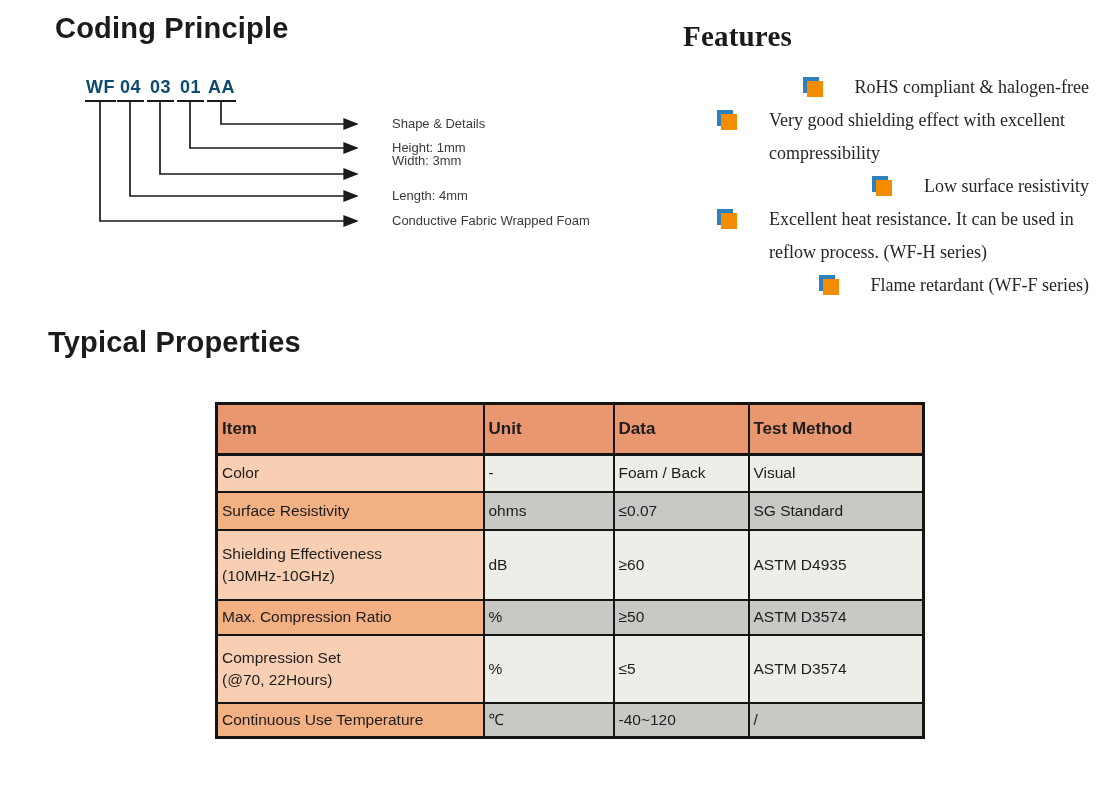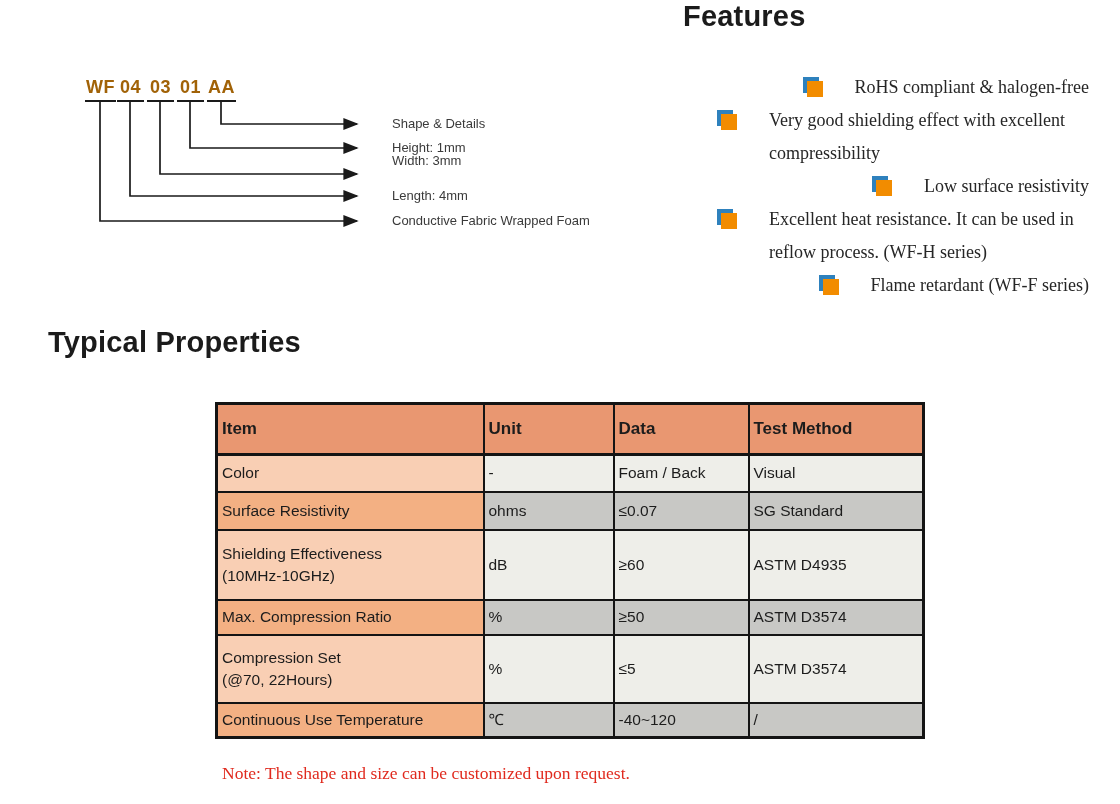--- a/index.html
+++ b/index.html
@@ -31,21 +31,21 @@
     color:#1b1b1b;
     letter-spacing:0.2px;
   }
   
   .code-seg{
     position:absolute;
     top:77px;
     font-weight:700;
     font-size:18px;
     text-align:center;
-    color:#a16207;
+    color:#0c4a6e;
     border-bottom:2.5px solid #1a1a1a;
     padding-bottom:2px;
     letter-spacing:0.5px;
   }
   .diagram-svg{position:absolute;left:0;top:95px;pointer-events:none;}
   .diag-label{
     position:absolute;
     left:392px;
     font-size:13px;
     line-height:18px;
@@ -132,20 +132,21 @@
     font-family:"Liberation Serif",serif;
     font-size:17.5px;
     color:var(--note-red);
   }
 </style>
 </head>
 <body>
 
 <div class="page">
 
+  <div class="h-title" style="left:55px;top:12px;">Coding Principle</div>
 
   <span class="code-seg" style="left:85px;width:31px;">WF</span>
   <span class="code-seg" style="left:117px;width:27px;">04</span>
   <span class="code-seg" style="left:147px;width:27px;">03</span>
   <span class="code-seg" style="left:177px;width:27px;">01</span>
   <span class="code-seg" style="left:207px;width:29px;">AA</span>
 
   <svg class="diagram-svg" width="380" height="145" viewBox="0 0 380 145">
     <defs>
       <marker id="arr" markerWidth="9" markerHeight="8" refX="8" refY="3.5" orient="auto">
@@ -158,21 +159,21 @@
     <polyline points="130,7 130,101 357,101" fill="none" stroke="#1a1a1a" stroke-width="1.7" marker-end="url(#arr)"></polyline>
     <polyline points="100,7 100,126 357,126" fill="none" stroke="#1a1a1a" stroke-width="1.7" marker-end="url(#arr)"></polyline>
   </svg>
 
   <span class="diag-label" style="top:115px;">Shape &amp; Details</span>
   <span class="diag-label" style="top:139px;">Height: 1mm</span>
   <span class="diag-label" style="top:152px;">Width: 3mm</span>
   <span class="diag-label" style="top:187px;">Length: 4mm</span>
   <span class="diag-label" style="top:212px;">Conductive Fabric Wrapped Foam</span>
 
-  <div class="h-title" style="left:683px;top:0;">Features</div>
+  <div class="h-title" style="left:683px;top:20px;font-family:Liberation Serif, serif;">Features</div>
 
   <ul class="features-list">
     <li class="feature-item">
       <span class="bullet">
           <span class="back"></span>
           <span class="front"></span>
         </span>
       <span class="feature-text">RoHS compliant &amp; halogen-free</span>
     </li>
     <li class="feature-item">
@@ -257,15 +258,14 @@
       </tr>
       <tr class="row-dark">
         <td class="item-cell">Continuous Use Temperature</td>
         <td>℃</td>
         <td>-40~120</td>
         <td>/</td>
       </tr>
     </tbody>
   </table>
 
-  <p class="note">Note: The shape and size can be customized upon request.</p>
 
 </div>
 
 </body></html>

